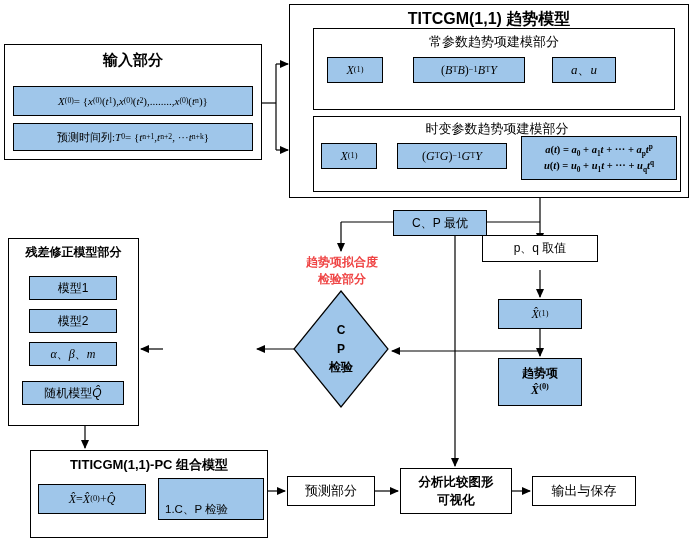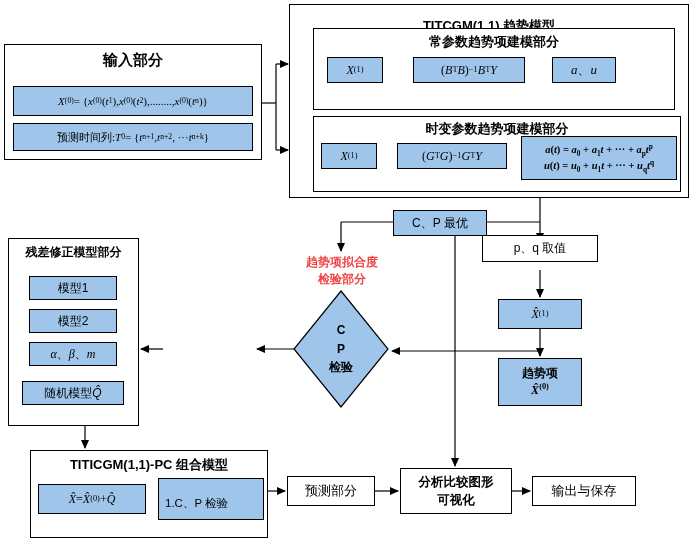--- a/index.html
+++ b/index.html
@@ -5,21 +5,21 @@
   * { margin:0; padding:0; box-sizing:border-box; }
   body { background:#fff; font-family:"Liberation Sans","DejaVu Sans",sans-serif; color:#000; }
   .canvas { position:relative; width:700px; height:547px; background:#fff; overflow:hidden; }
   svg.wires { position:absolute; left:0; top:0; }
   .box { position:absolute; border:1px solid #000; background:#fff; }
   .blue { background:#9fc6ea; }
   .noborder { border:none; background:transparent; }
   .center { display:flex; align-items:center; justify-content:center; text-align:center; }
   .col { display:flex; flex-direction:column; align-items:center; justify-content:center; text-align:center;font-weight:bold; }
   .title { position:absolute; left:0; right:0; text-align:center; font-weight:bold; }
-  .sectitle { position:absolute; left:0; right:0; text-align:center; font-weight:bold; }
+  .sectitle { position:absolute; left:0; right:0; text-align:center; font-weight:normal; }
   .formula { font-family:"Liberation Serif","DejaVu Serif",serif; }
   sup, sub { font-size:0.7em; line-height:0; }
   .navy { color:#ef4444; }
   .lines12 { font-size:12px; line-height:1.45; }
 </style>
 </head>
 <body>
 
 <div class="canvas">
 
@@ -56,21 +56,21 @@
     <polygon points="341,291 388,349 341,407 294,349" fill="#9fc6ea" stroke="#000" stroke-width="1.2"></polygon>
   </svg>
 
   <div class="box" style="left:4px;top:44px;width:258px;height:116px">
     <div class="title" style="top:6px;font-size:15px">输入部分</div>
   </div>
   <div class="box blue center formula" style="left:13px;top:86px;width:240px;height:30px;font-size:11px"><i>X</i><sup>(0)</sup> = {<i>x</i><sup>(0)</sup>(<i>t</i><sub>1</sub>), <i>x</i><sup>(0)</sup>(<i>t</i><sub>2</sub>),........,<i>x</i><sup>(0)</sup>(<i>t</i><sub>n</sub>)}</div>
   <div class="box blue center formula" style="left:13px;top:123px;width:240px;height:28px;font-size:11px">预测时间列:  <i>T</i><sup>0</sup> = {<i>t</i><sub>n+1</sub>, <i>t</i><sub>n+2</sub>, ···<i>t</i><sub>n+k</sub>}</div>
 
   <div class="box" style="left:289px;top:4px;width:400px;height:194px">
-    <div class="title" style="top:12px;font-size:13px">TITCGM(1,1) 趋势模型</div>
+    <div class="title" style="top:4px;font-size:16px">TITCGM(1,1) 趋势模型</div>
   </div>
 
   <div class="box" style="left:313px;top:28px;width:362px;height:82px">
     <div class="sectitle" style="top:4px;font-size:13px">常参数趋势项建模部分</div>
   </div>
   <div class="box blue center formula" style="left:327px;top:57px;width:56px;height:26px;font-size:12px">
       <i>X</i>
       <sup>(1)</sup>
     </div>
   <div class="box blue center formula" style="left:413px;top:57px;width:112px;height:26px;font-size:12px">(<i>B</i><sup>T</sup><i>B</i>)<sup>−1</sup><i>B</i><sup>T</sup><i>Y</i></div>
@@ -116,21 +116,21 @@
   </div>
   <div class="box blue center" style="left:29px;top:276px;width:88px;height:24px;font-size:12px">模型1</div>
   <div class="box blue center" style="left:29px;top:309px;width:88px;height:24px;font-size:12px">模型2</div>
   <div class="box blue center formula" style="left:29px;top:342px;width:88px;height:24px;font-size:12px"><i>α</i>、<i>β</i>、<i>m</i></div>
   <div class="box blue center" style="left:22px;top:381px;width:102px;height:24px;font-size:12px">随机模型<i>Q̂</i></div>
 
   <div class="box" style="left:30px;top:450px;width:238px;height:88px">
     <div class="title" style="top:5px;font-size:13px">TITICGM(1,1)-PC 组合模型</div>
   </div>
   <div class="box blue center formula" style="left:38px;top:484px;width:108px;height:30px;font-size:12px"><i>X̂</i> = <i>X̂</i><sup>(0)</sup> + <i>Q̂</i></div>
-  <div class="box blue" style="left:158px;top:478px;width:106px;height:42px;font-size:11.5px;line-height:1.6;padding:15px 0 0 6px">
+  <div class="box blue" style="left:158px;top:478px;width:106px;height:42px;font-size:11.5px;line-height:1.6;padding:21px 0 0 6px">
     <div>1.C、P 检验</div>
   </div>
 
   <div class="box center" style="left:287px;top:476px;width:88px;height:30px;font-size:13px">预测部分</div>
   <div class="box center" style="left:532px;top:476px;width:104px;height:30px;font-size:13px">输出与保存</div>
   <div class="box col" style="left:400px;top:468px;width:112px;height:46px;font-size:12.5px;line-height:1.45">
     <div>分析比较图形</div>
     <div>可视化</div>
   </div>
 

